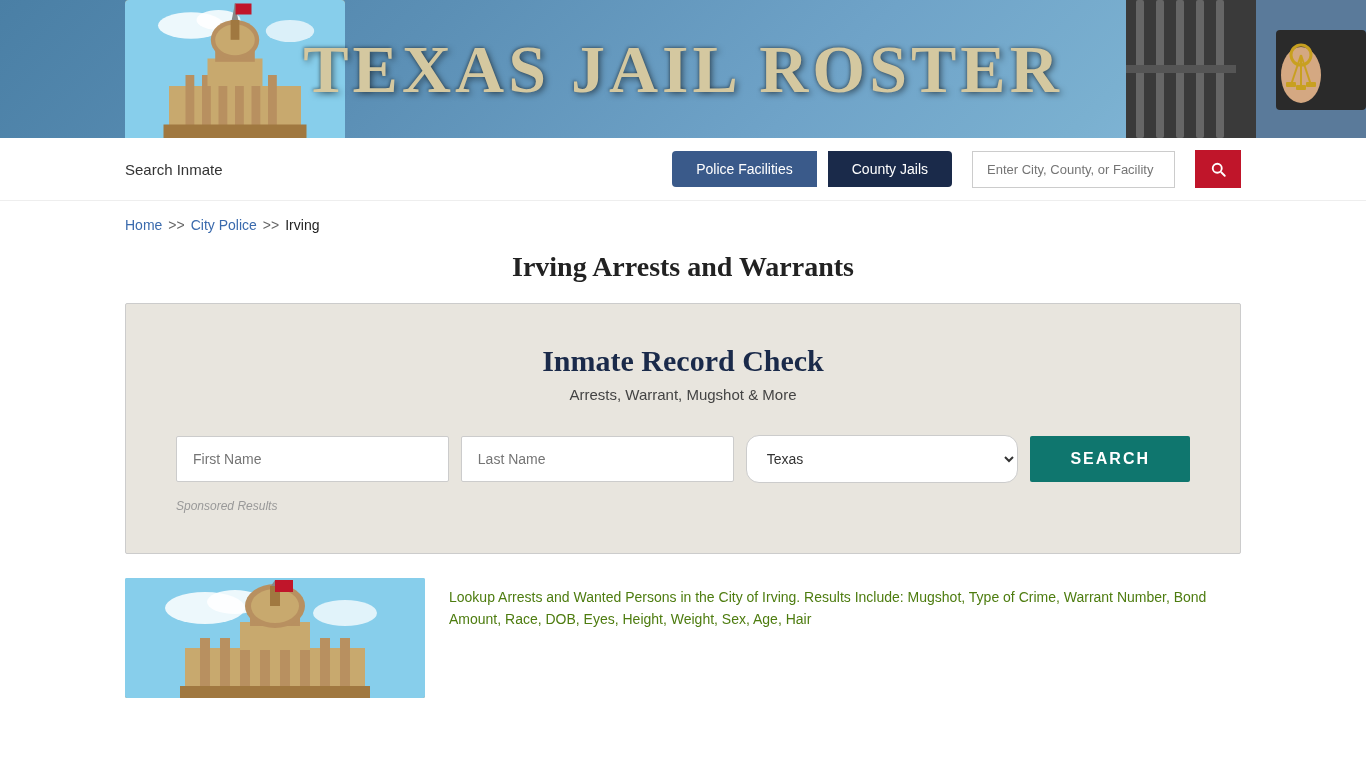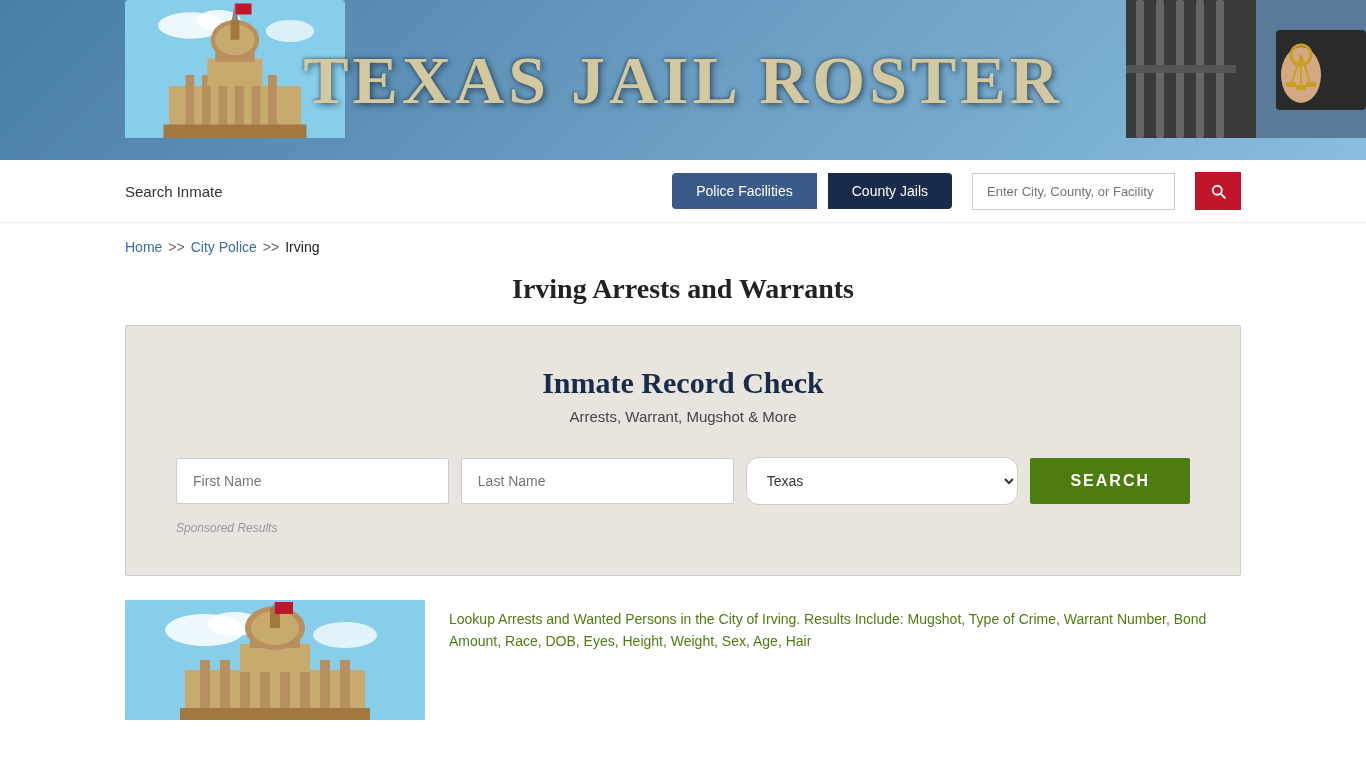--- a/index.html
+++ b/index.html
@@ -1,21 +1,21 @@
 <!DOCTYPE html>
 <html><head>
   <meta charset="utf-8">
   <style>
     * { margin: 0; padding: 0; box-sizing: border-box; }
     body { font-family: Georgia, 'Times New Roman', serif; background: #fff; width: 1366px; min-height: 768px; overflow-x: hidden; }
 
     
     .header-banner {
       width: 1366px;
-      height: 160px;
+      height: 138px;
       background: linear-gradient(135deg, #4a7fa5 0%, #5b8fb5 30%, #6fa3c8 60%, #7ab0d0 80%, #8abde0 100%);
       position: relative;
       overflow: hidden;
       display: flex;
       align-items: center;
       justify-content: center;
     }
     .header-banner-left {
       position: absolute;
       left: 125px;
@@ -203,21 +203,21 @@
       background: #fff;
       font-size: 14px;
       font-family: Arial, sans-serif;
       color: #333;
       outline: none;
       border-radius: 13px;
       cursor: pointer;
       appearance: auto;
     }
     .search-form-btn {
-      background: #4d7c0f;
+      background: #0f766e;
       color: #fff;
       border: none;
       padding: 14px 40px;
       font-size: 16px;
       font-family: Arial, sans-serif;
       font-weight: bold;
       letter-spacing: 2px;
       cursor: pointer;
       border-radius: 2px;
       white-space: nowrap;

